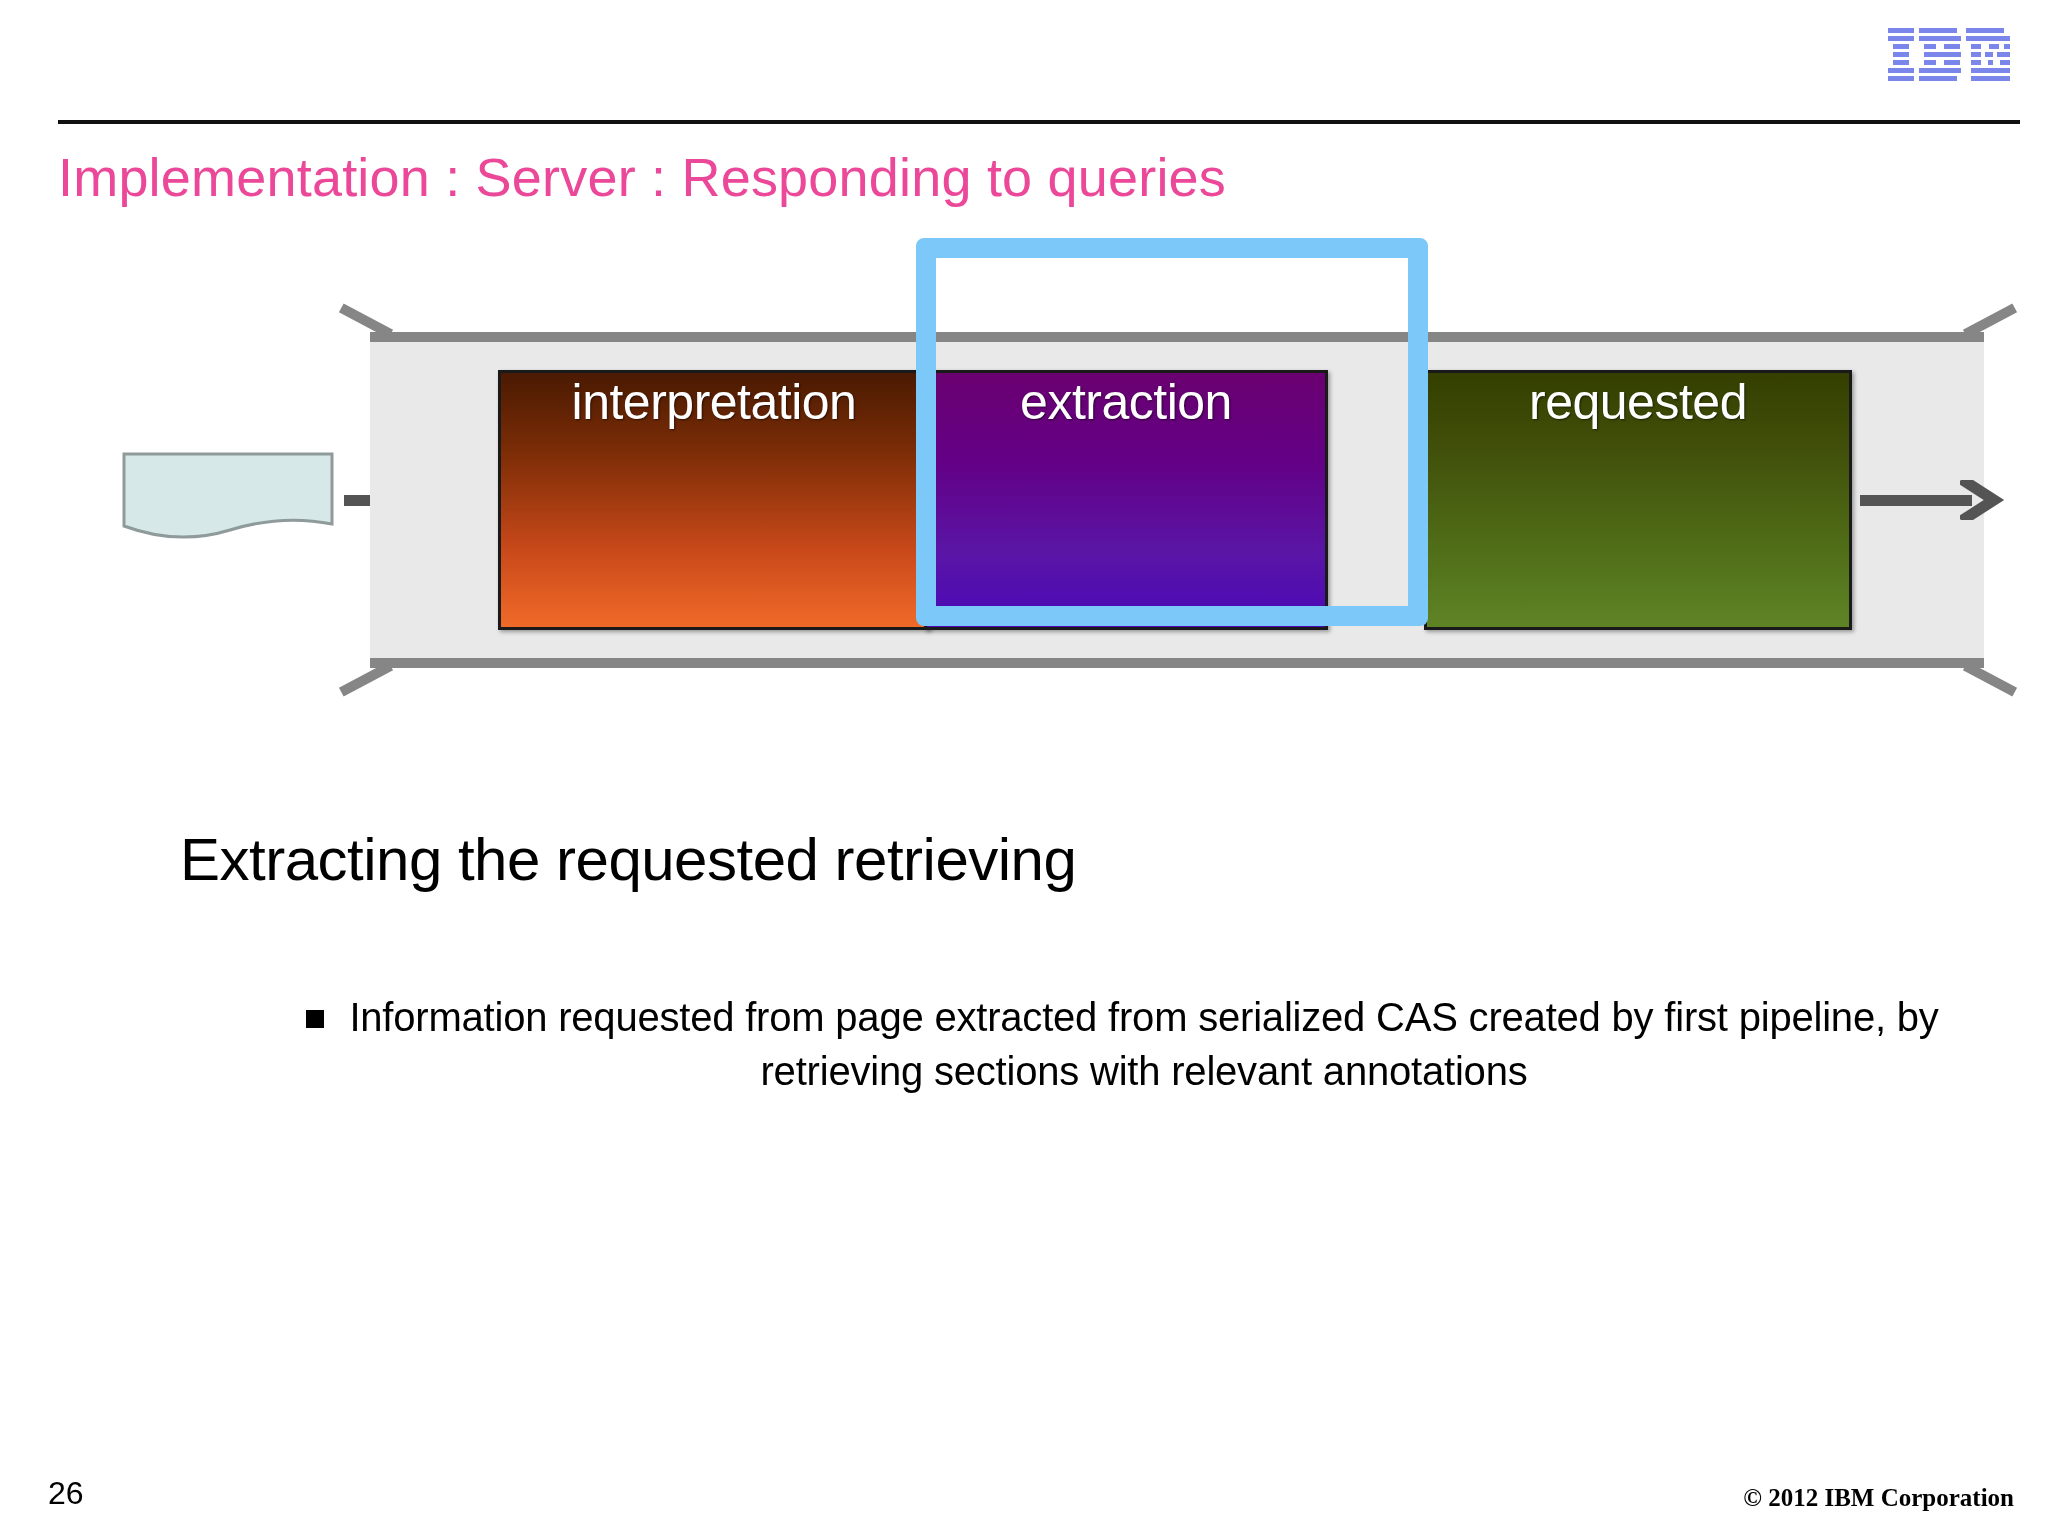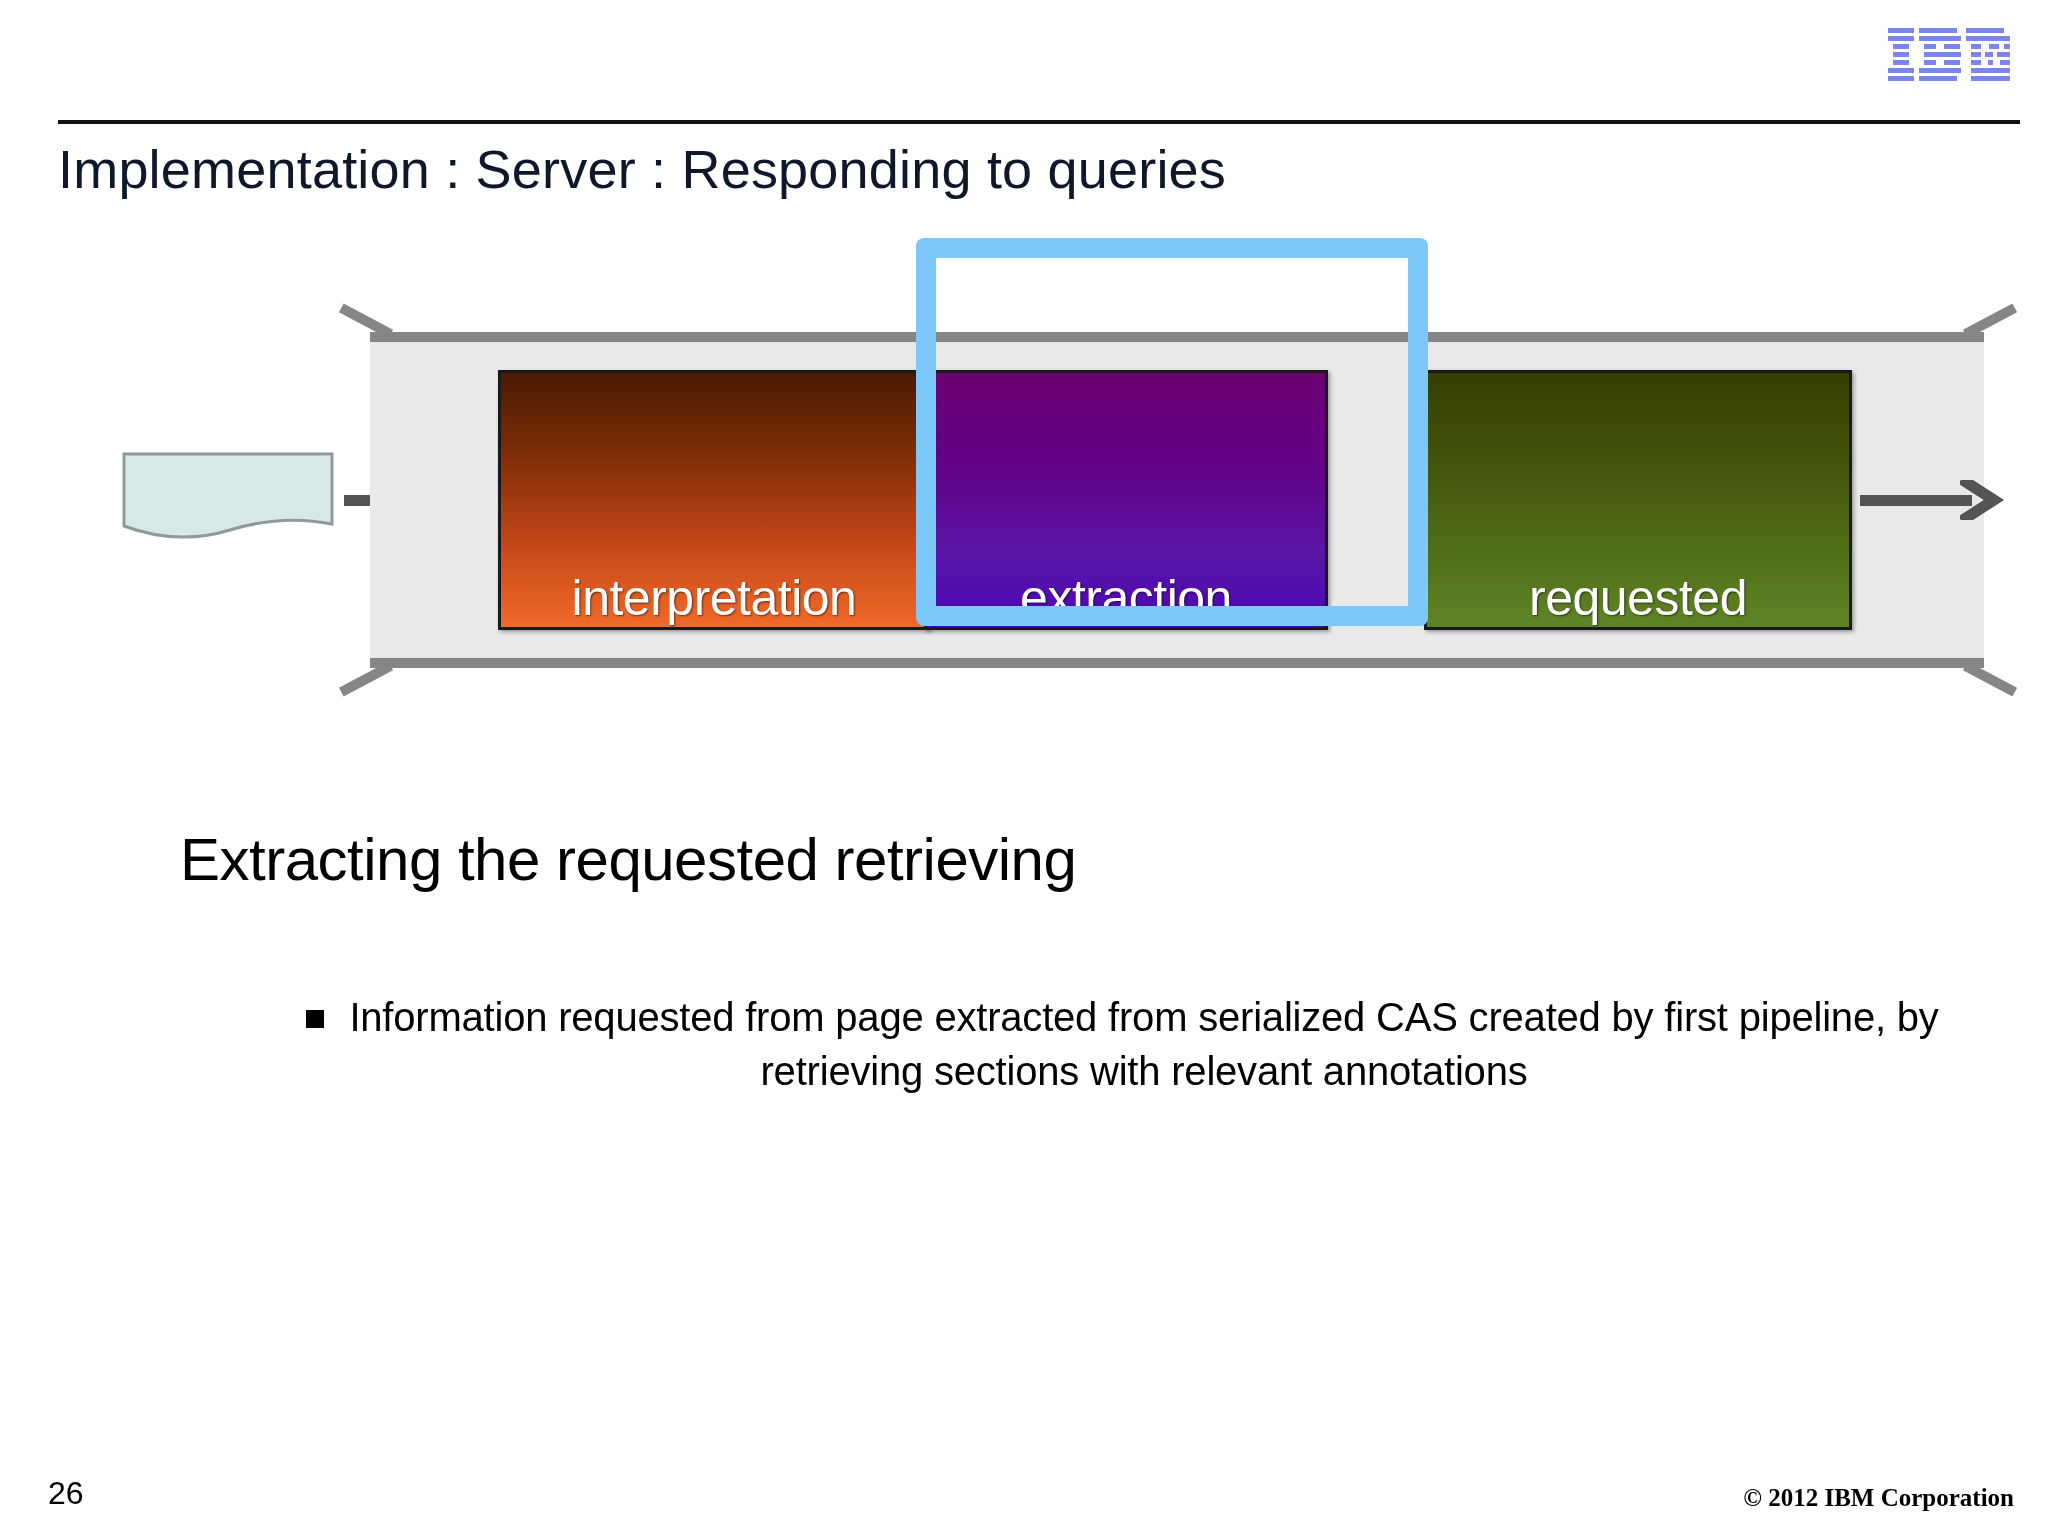--- a/index.html
+++ b/index.html
@@ -32,24 +32,24 @@
     position: absolute;
     left: 58px;
     right: 28px;
     top: 120px;
     height: 4px;
     background: #111111;
   }
   .slide-title {
     position: absolute;
     left: 58px;
-    top: 140px;
+    top: 148px;
     font-size: 54px;
     line-height: 1.1;
-    color: #0f172a;
+    color: #ec4899;
     font-weight: 400;
     letter-spacing: 0.2px;
     white-space: nowrap;
   }
 
   
   .diagram {
     position: absolute;
     left: 0;
     top: 290px;
@@ -110,21 +110,21 @@
   .tick-br { left: 1962px; top: 384px; transform: rotate(28deg);  transform-origin: center; }
 
   
   .stage {
     position: absolute;
     top: 80px;
     height: 260px;
     border: 3px solid #1a1a1a;
     box-sizing: border-box;
     display: flex;
-    align-items: flex-end;
+    align-items: flex-start;
     justify-content: center;
     box-shadow: 2px 2px 4px rgba(0,0,0,0.35);
   }
   .stage-label {
     font-size: 50px;
     color: #ffffff;
     font-weight: 400;
     letter-spacing: -0.5px;
     text-shadow: 1px 1px 2px rgba(0,0,0,0.55);
     white-space: nowrap;

